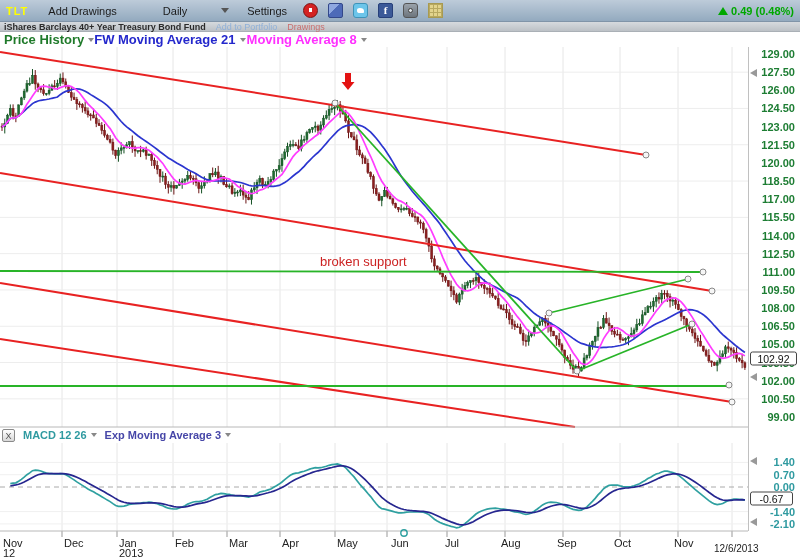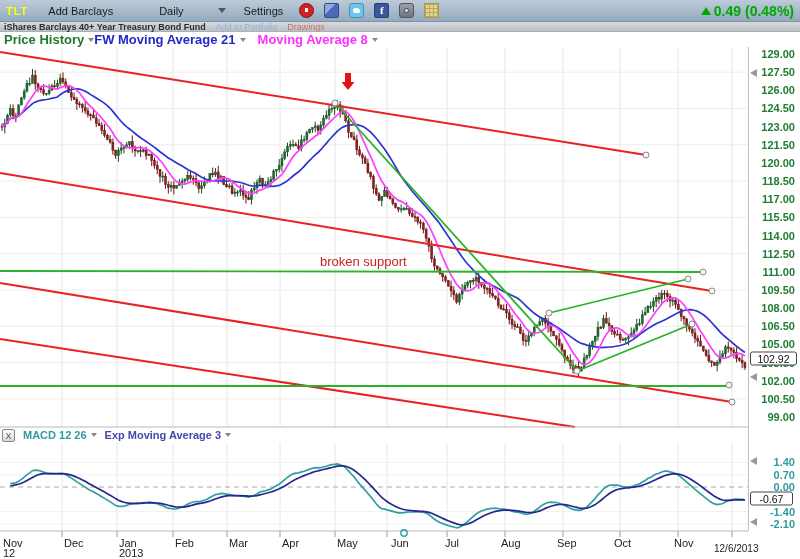--- a/index.html
+++ b/index.html
@@ -16,38 +16,38 @@
   .dd.sm{border-left-width:3px;border-right-width:3px;border-top-width:4px;border-top-color:#888;margin-left:4px;}
   .icon{display:inline-block;width:13px;height:13px;margin-left:10px;vertical-align:middle;position:relative;cursor:pointer;}
   .ic-alarm{background:radial-gradient(circle at 50% 45%,#fff 0 2px,#d42222 2px);border:1px solid #7a1010;border-radius:50%;}
   .ic-cube{background:linear-gradient(135deg,#8fa8e0 0 40%,#4d6ab8 40%);border:1px solid #33488a;border-radius:2px;}
   .ic-tw{background:#6cc5ea;border:1px solid #3f93b8;border-radius:3px;}
   .ic-tw:after{content:"";position:absolute;left:3px;top:4px;width:7px;height:5px;background:#fff;border-radius:60% 90% 20% 60%;}
   .ic-fb{background:#3b5998;border:1px solid #27407a;border-radius:2px;color:#fff;font:bold 11px "Liberation Serif",serif;text-align:center;line-height:13px;}
   .ic-cam{background:linear-gradient(#9aa2aa,#6d757d);border:1px solid #555;border-radius:3px;}
   .ic-cam:after{content:"";position:absolute;left:4px;top:3.5px;width:5px;height:5px;border-radius:50%;background:#dfe5ea;border:1px solid #444;box-sizing:border-box;}
   .ic-note{background:#e3d48c;border:1px solid #a89a50;background-image:linear-gradient(#b8a960 1px,transparent 1px),linear-gradient(90deg,#b8a960 1px,transparent 1px);background-size:4px 4px;}
-  .chg{margin-left:auto;color:#00a800;font-weight:bold;font-size:14px;display:flex;align-items:center;}
+  .chg{margin-left:auto;color:#00a800;font-weight:bold;font-size:11px;display:flex;align-items:center;}
   .up{width:0;height:0;border-left:5px solid transparent;border-right:5px solid transparent;border-bottom:8px solid #00a800;display:inline-block;margin-right:3px;}
   .fund{font-weight:bold;color:#2b2b2b;}
   .lnk1{color:#8fb0d8;margin-left:10px;cursor:pointer;}
   .lnk2{color:#c96f6f;margin-left:10px;cursor:pointer;}
   .lg{cursor:pointer;font-weight:bold;}
   #macdhdr{position:absolute;top:428px;left:2px;height:14px;display:flex;align-items:center;z-index:3;font-size:11px;}
   .xbtn{width:13px;height:13px;background:linear-gradient(#fff,#d8d8d8);border:1px solid #8a8a8a;border-radius:2px;
         font-size:9px;line-height:12px;text-align:center;color:#555;cursor:pointer;box-sizing:border-box;}
 </style>
 </head>
 <body>
 
 <div id="app">
 
   <div id="row1" class="bar">
     <span class="sym">TLT</span>
-    <span class="tbtn" style="margin-left:20px">Add Barclays</span>
+    <span class="tbtn" style="margin-left:20px">Add Drawings</span>
     <span class="tbtn" style="margin-left:46px">Daily</span>
     <span class="dd" style="margin-left:34px"></span>
     <span class="tbtn" style="margin-left:18px">Settings</span>
     <span class="icon ic-alarm" style="margin-left:16px"></span>
     <span class="icon ic-cube"></span>
     <span class="icon ic-tw"></span>
     <span class="icon ic-fb">f</span>
     <span class="icon ic-cam"></span>
     <span class="icon ic-note"></span>
     <span class="chg">
@@ -60,21 +60,21 @@
     <span class="fund">iShares Barclays 40+ Year Treasury Bond Fund</span>
     <span class="lnk1">Add to Portfolio</span>
     <span class="lnk2">Drawings</span>
   </div>
 
   <div id="row3" class="bar">
     <span class="lg" id="lg1" style="color: rgb(31, 122, 42);">Price History</span>
     <span class="dd sm"></span>
     <span class="lg" id="lg2" style="color: rgb(36, 40, 204);">FW Moving Average 21</span>
     <span class="dd sm"></span>
-    <span class="lg" id="lg3" style="margin-left: 12px; color: rgb(255, 48, 255);">Moving Average 8</span>
+    <span class="lg" id="lg3" style="margin-left: 1px; color: rgb(255, 48, 255);">Moving Average 8</span>
     <span class="dd sm"></span>
   </div>
 
   <div id="macdhdr">
     <span class="xbtn">X</span>
     <span class="lg" id="mh1" style="margin-left: 8px; color: rgb(47, 154, 160);">MACD 12 26</span>
     <span class="dd sm"></span>
     <span class="lg" id="mh2" style="margin-left: 8px; color: rgb(71, 71, 168);">Exp Moving Average 3</span>
     <span class="dd sm"></span>
   </div>

